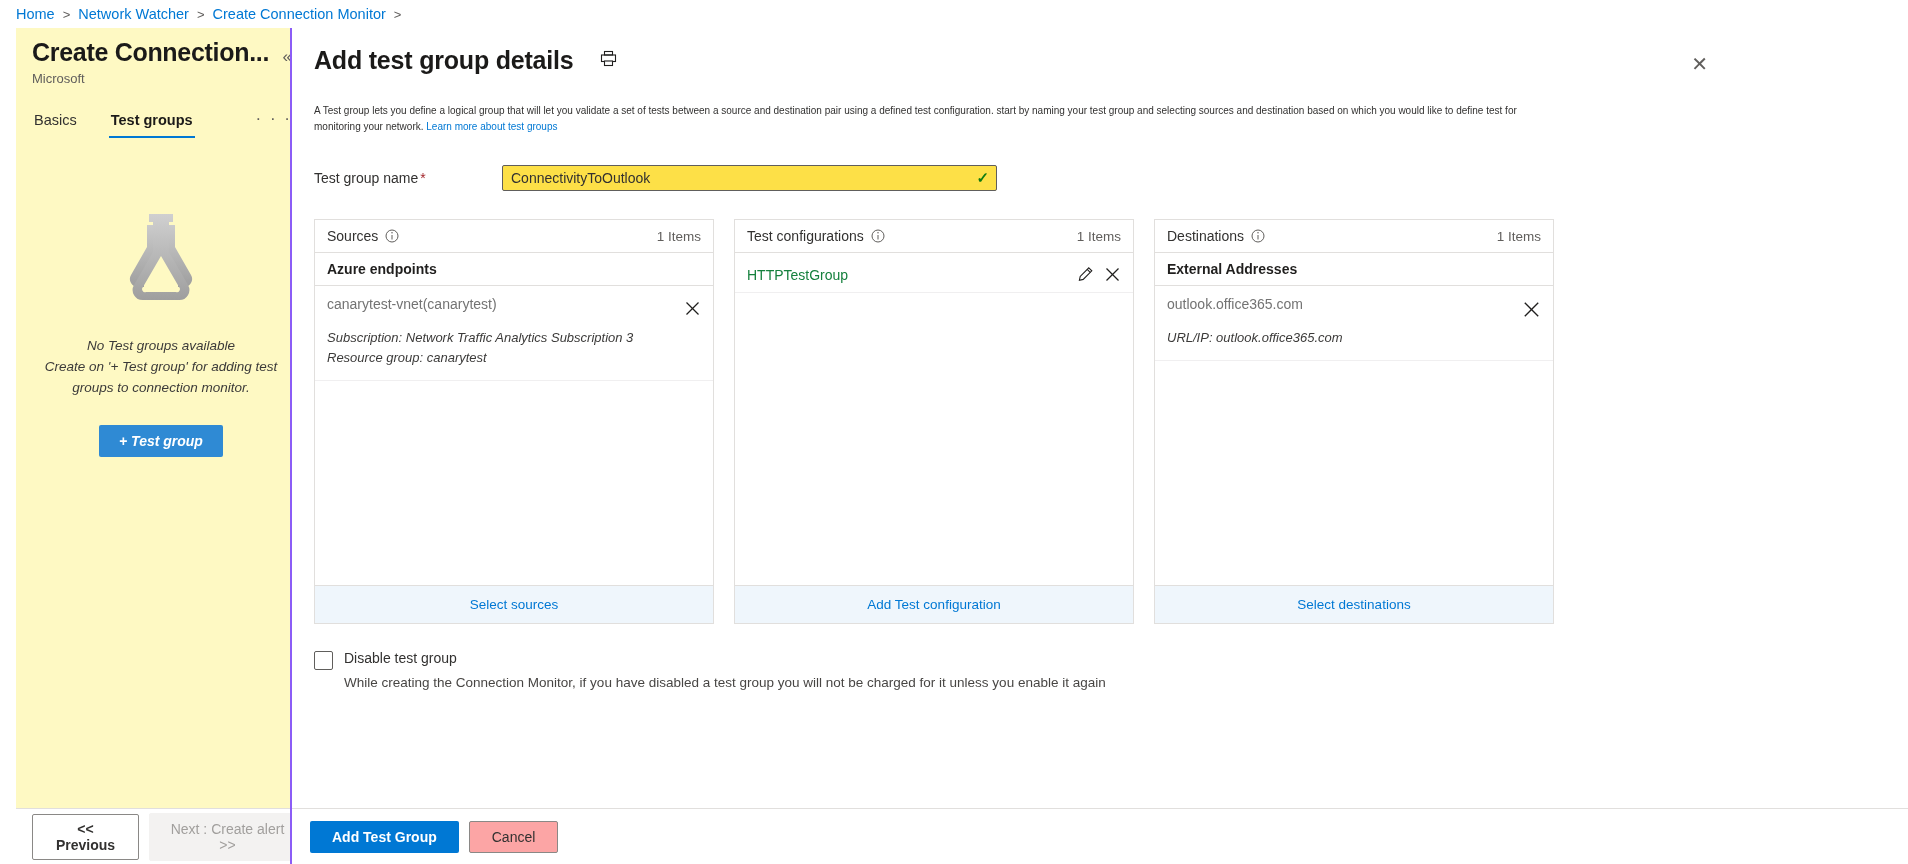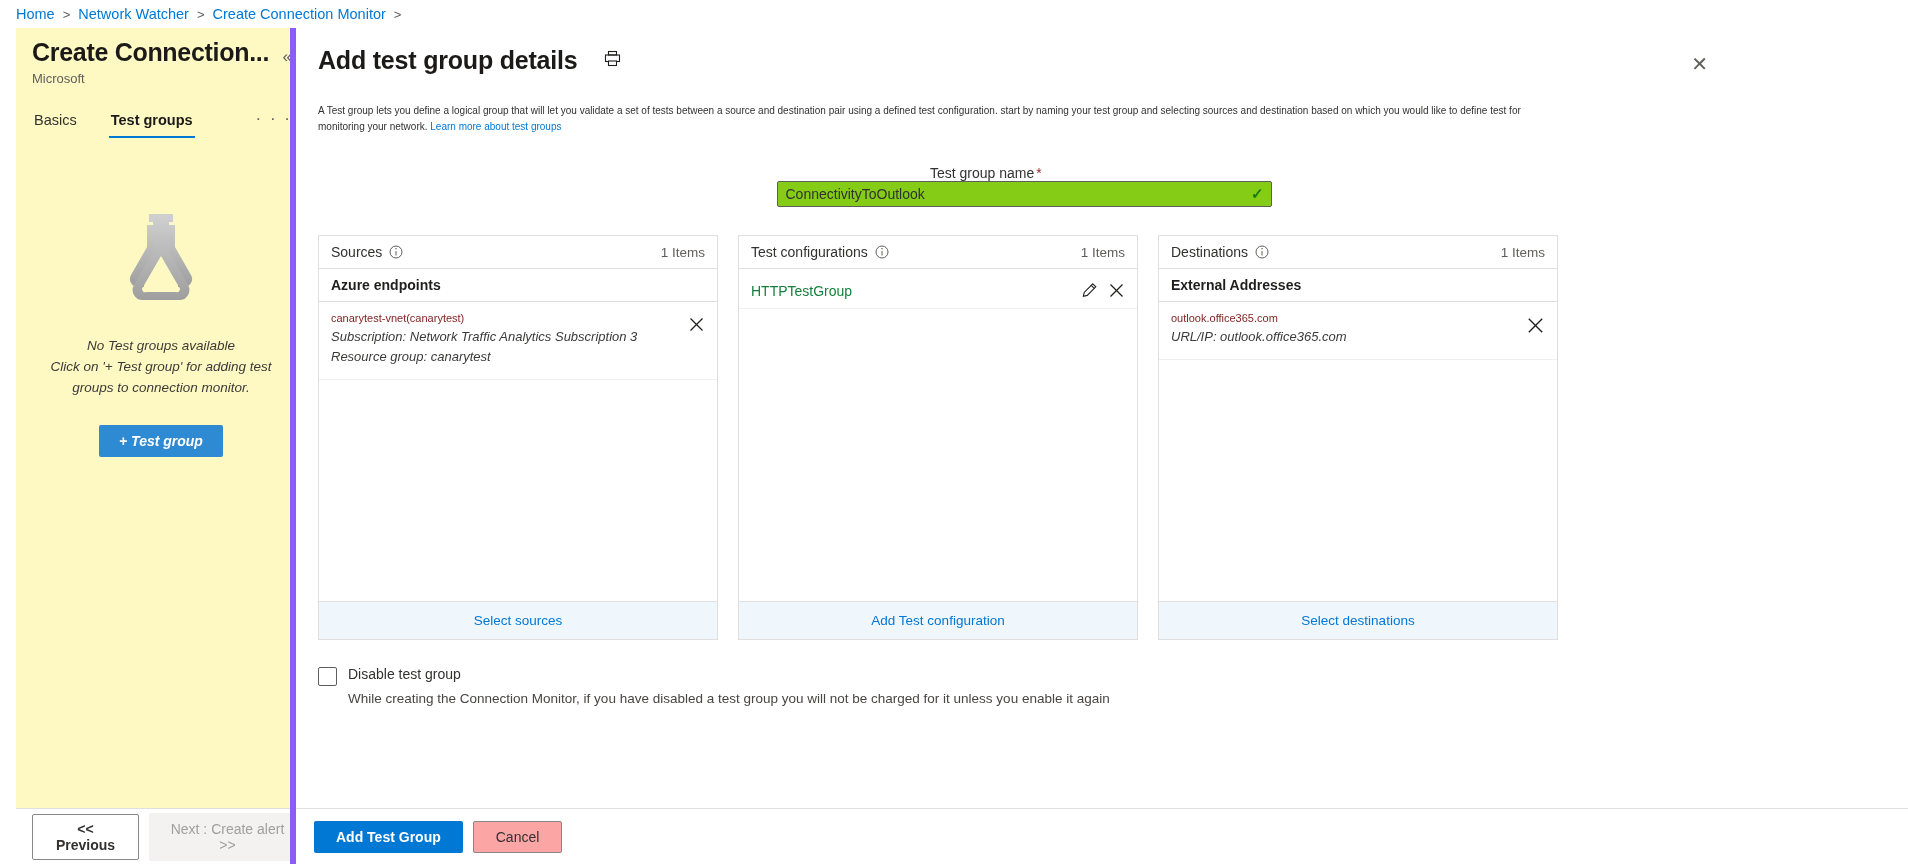--- a/index.html
+++ b/index.html
@@ -91,50 +91,50 @@
   }
   .btn-next-disabled {
     background: #f3f2f1; border: 1px solid #f3f2f1; border-radius: 2px;
     font-family: "Liberation Sans", sans-serif; font-size: 14px; font-weight: 400;
     color: #a19f9d; padding: 7px 16px; cursor: default;
   }
 
   
   .blade {
     position: absolute; top: 28px; left: 290px; width: 1440px; height: 836px;
-    background: #ffffff; border-left: 6px solid #8b5cf6;
+    background: #ffffff; border-left: 2px solid #8b5cf6;
   }
   .blade-head {
     display: flex; align-items: center; padding: 18px 22px 0 22px;
   }
   .blade-title {
     font-size: 25px; font-weight: 600; color: #1b1a19; letter-spacing: -0.2px;
   }
   .print-icon { margin-left: 26px; cursor: pointer; }
   .blade-close {
     position: absolute; top: 26px; right: 22px;
     font-size: 20px; color: #605e5c; cursor: pointer; line-height: 1;
   }
 
   .blade-desc {
     margin: 28px 22px 0 22px; width: 1250px;
     font-size: 10px; line-height: 1.6; color: #323130;
   }
   .blade-desc a { color: #0078d4; text-decoration: none; cursor: pointer; }
 
   .field-row {
-    display: flex; align-items: center; margin: 30px 0 0 22px; flex-direction: column;
+    display: flex; align-items: center; margin: 30px 0 0 22px;
   }
   .field-label { font-size: 14px; color: #323130; width: 188px; }
   .req { color: #a4262c; margin-left: 2px; }
   .field-input-wrap { position: relative; width: 495px; }
   .field-input {
     width: 495px; height: 26px; border: 1px solid #605e5c; border-radius: 2px;
     font-family: "Liberation Sans", sans-serif; font-size: 14px; color: #323130;
-    padding: 2px 28px 2px 8px; outline: none; background: #84cc16;
+    padding: 2px 28px 2px 8px; outline: none; background: #fde047;
   }
   .valid-check {
     position: absolute; right: 8px; top: 50%; transform: translateY(-50%);
     color: #107c10; font-size: 15px; font-weight: 700; pointer-events: none;
   }
 
   
   .cards {
     display: flex; margin: 28px 0 0 22px; gap: 20px;
   }
@@ -154,22 +154,22 @@
     display: flex; align-items: center; padding: 0 12px;
     font-size: 14px; font-weight: 600; color: #201f1e;
   }
   .card-body { flex: 1; overflow: hidden; }
   .card-row {
     display: flex; align-items: flex-start; justify-content: space-between;
     padding: 10px 12px 12px 12px; border-bottom: 1px solid #f0eff0;
   }
   .row-main { display: flex; flex-direction: column; }
   .row-link {
-    color: #7f1d1d; font-size: 11px; text-decoration: none; cursor: pointer;
-    margin-bottom: 3px;
+    color: #737373; font-size: 14px; text-decoration: none; cursor: pointer;
+    margin-bottom: 16px;
   }
   .row-meta {
     font-size: 13px; color: #3b3a39; font-style: italic; line-height: 1.55;
   }
   .row-actions { display: flex; align-items: center; gap: 10px; padding-top: 4px; }
   .icon-btn { cursor: pointer; display: inline-flex; color: #201f1e; }
   .card-row-simple {
     display: flex; align-items: flex-end; justify-content: space-between;
     padding: 9px 12px; border-bottom: 1px solid #f0eff0;
     font-size: 14px; color: #15803d;
@@ -244,21 +244,21 @@
         </defs>
         <g fill="url(#gflask)">
           <path d="M20 6 h22 v7 h-4 v22 l-16 28 a8 8 0 0 0 7 12 h6 v-8 h-4 l14 -25 v-29 h-3 v-7 z"></path>
           <path d="M84 6 h-22 v7 h4 v22 l16 28 a8 8 0 0 1 -7 12 h-6 v-8 h4 l-14 -25 v-29 h3 v-7 z"></path>
           <path d="M40 2 h24 v8 h-4 v30 l19 33 a10 10 0 0 1 -9 15 h-36 a10 10 0 0 1 -9 -15 l19 -33 v-30 h-4 z
                    M52 24 v20 l-18 31 a3 3 0 0 0 3 5 h30 a3 3 0 0 0 3 -5 l-18 -31 v-20 z"></path>
         </g>
       </svg>
       <div class="empty-text">
         <span>No Test groups available</span><br>
-        <span>Click on '+ Test group' for adding test</span><br>
+        <span>Create on '+ Test group' for adding test</span><br>
         <span>groups to connection monitor.</span>
       </div>
       <button class="btn-testgroup">+ Test group</button>
     </div>
 
     <div class="left-footer">
       <button class="btn-prev">&lt;&lt; Previous</button>
       <button class="btn-next-disabled">Next : Create alert &gt;&gt;</button>
     </div>
   </div>

